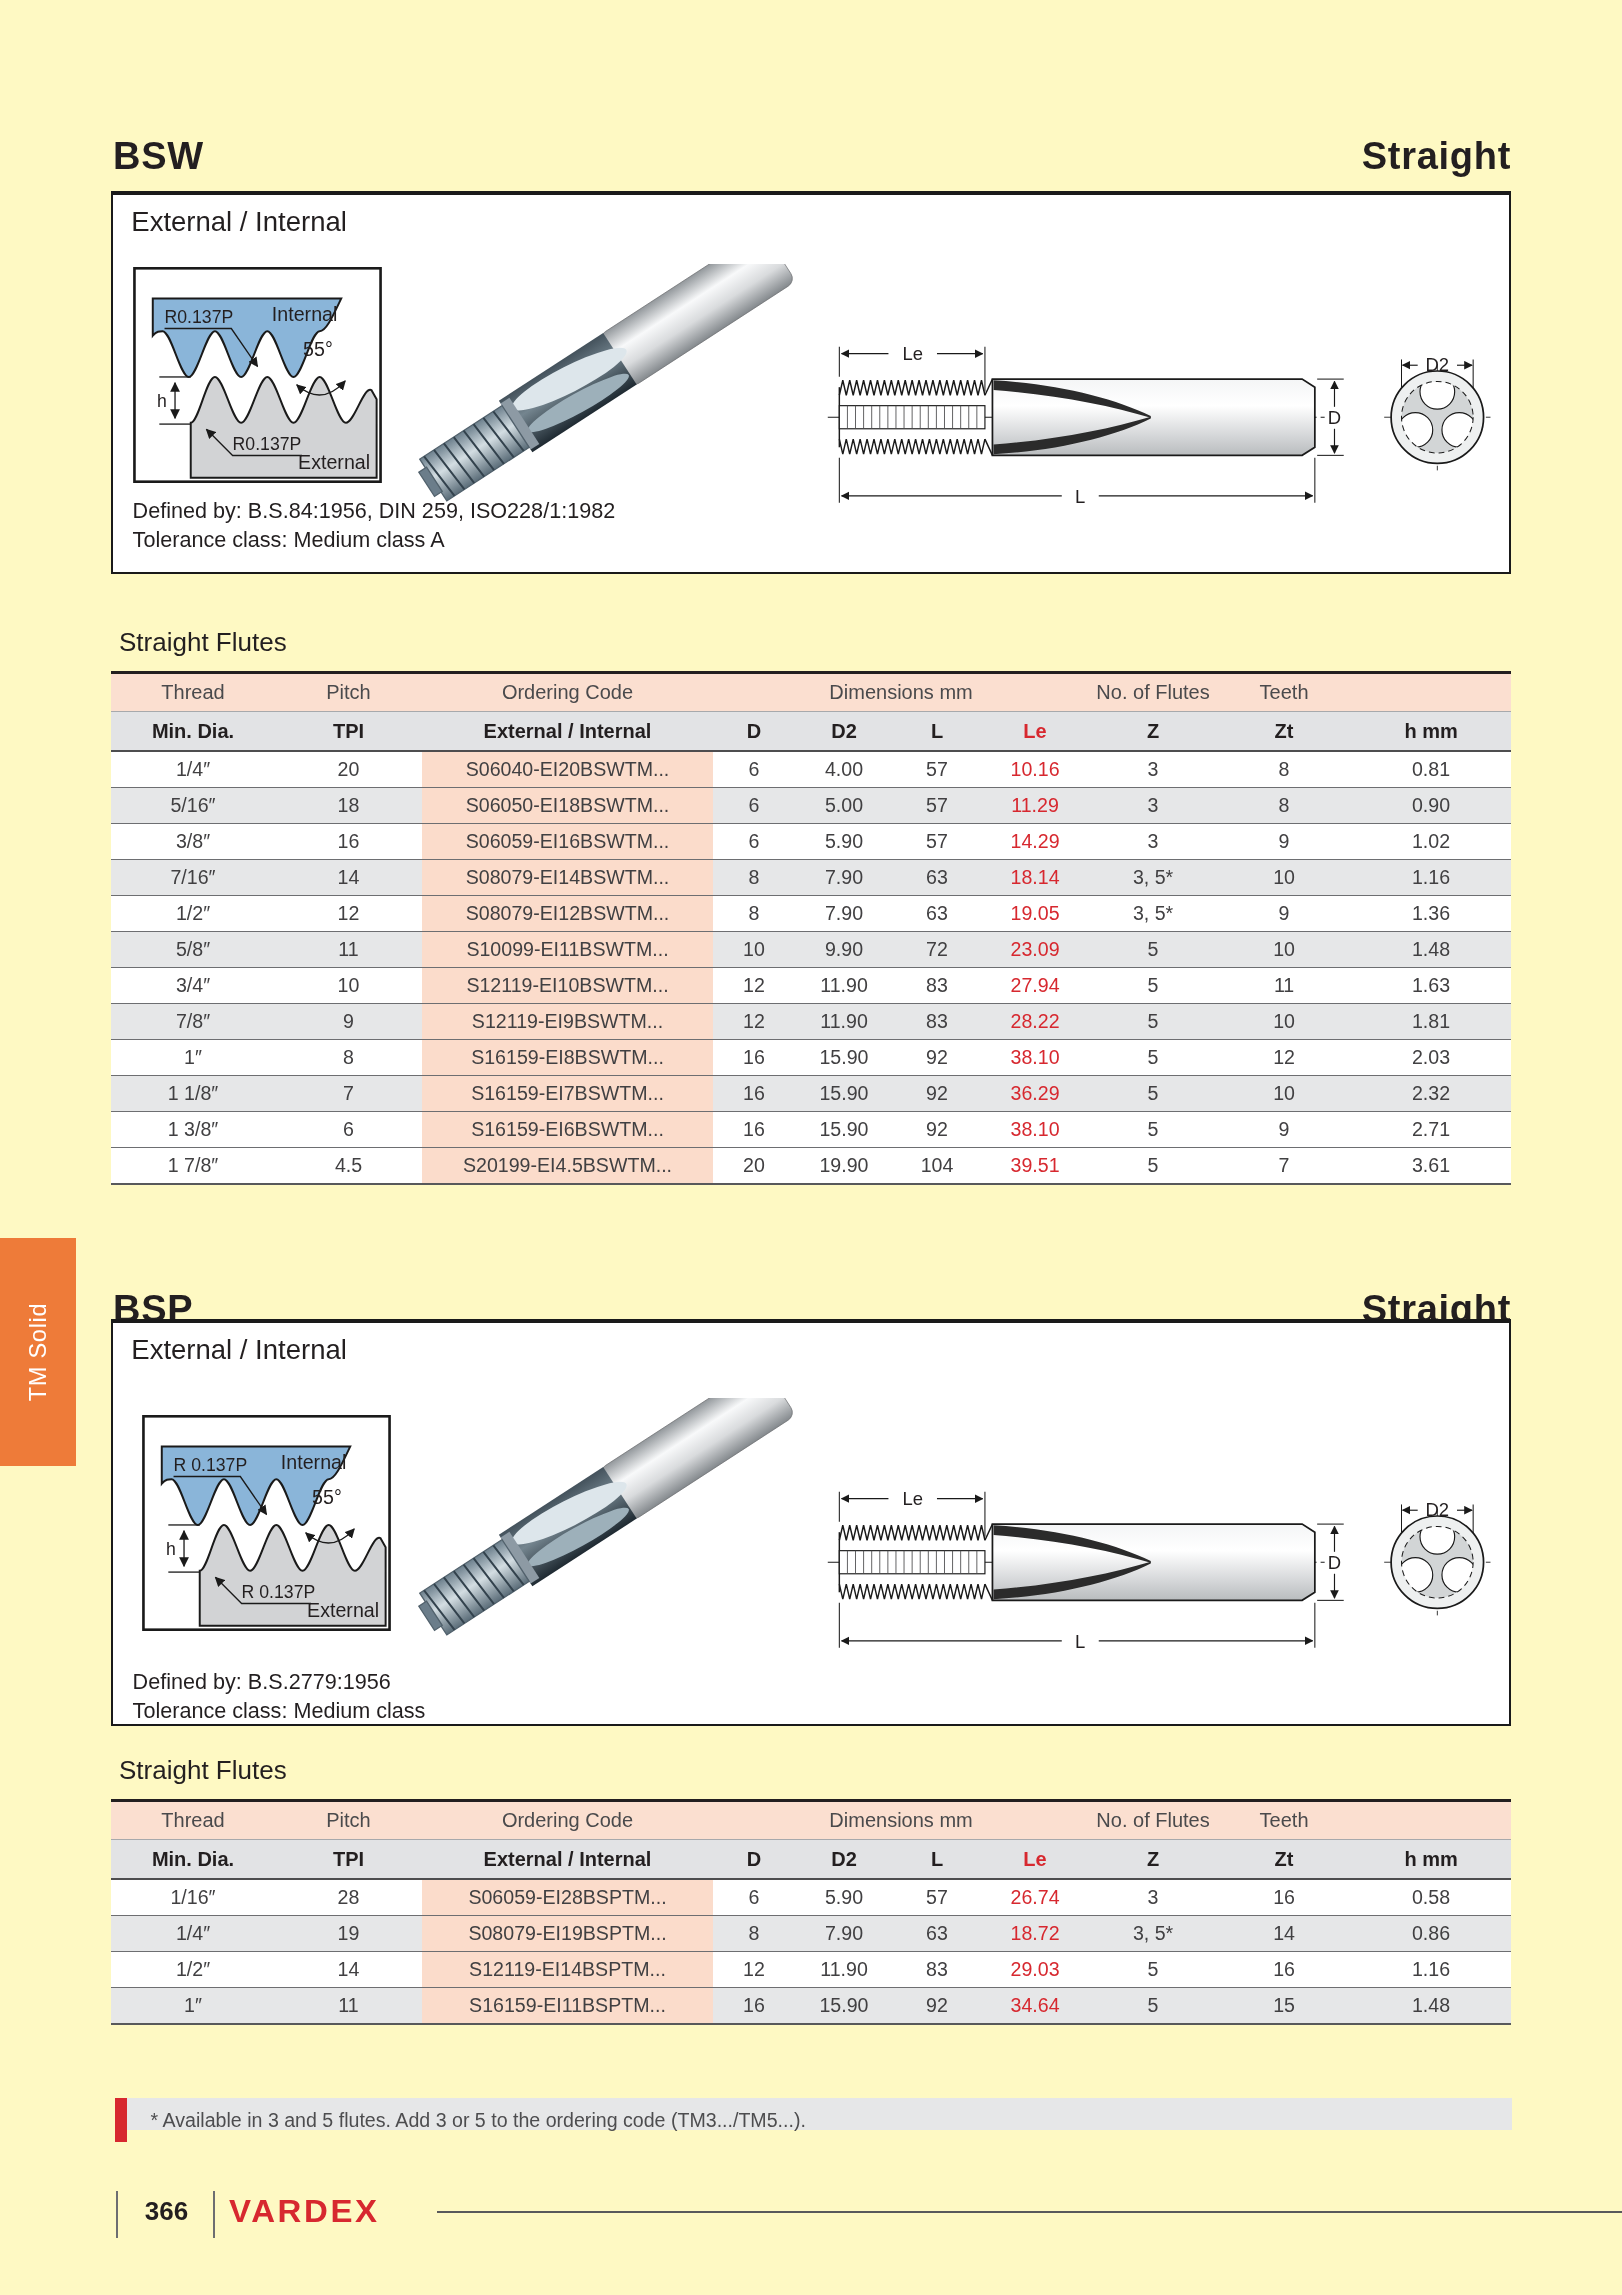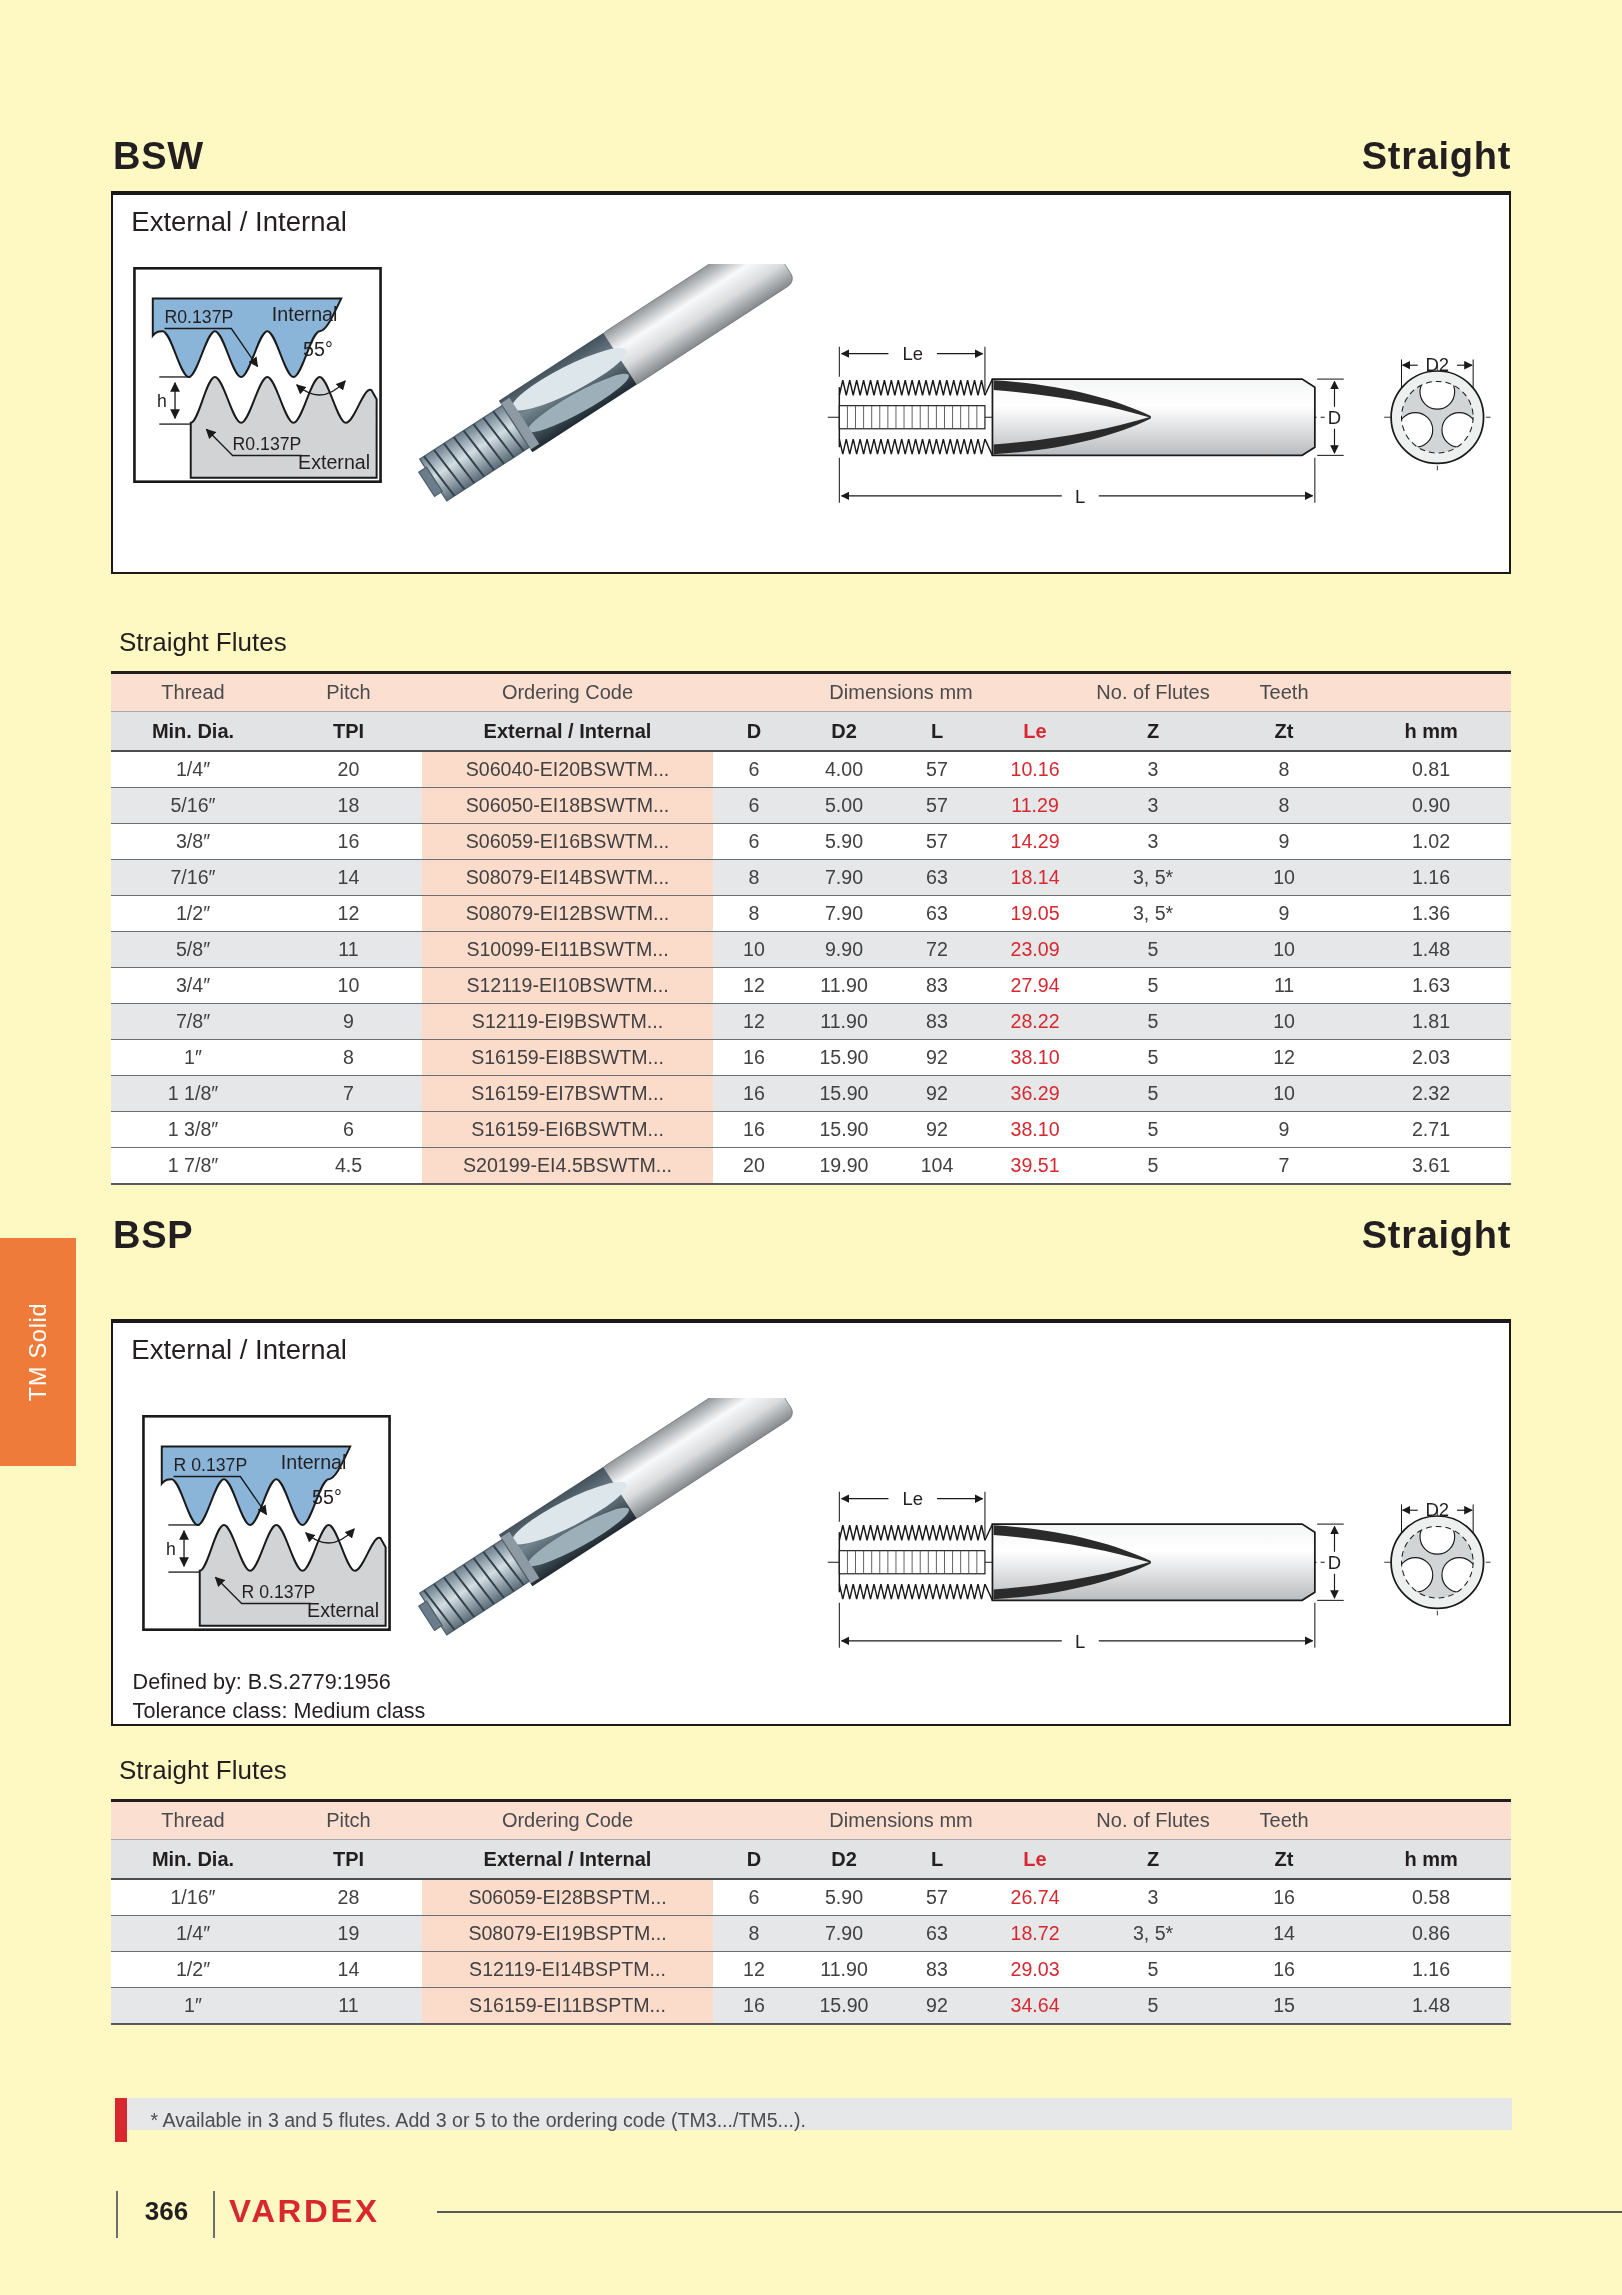--- a/index.html
+++ b/index.html
@@ -111,20 +111,24 @@
       <text x="48" y="86" font-size="27">R0.137P</text>
       <path d="M48 94 H150 L190 152" fill="none" stroke="#1a1a1a" stroke-width="2" marker-end="url(#ar)"></path>
       <text x="312" y="82" font-size="30" text-anchor="end" fill="#33424d">Internal</text>
       <text x="305" y="136" font-size="30" text-anchor="end">55°</text>
       <path d="M250 180 Q 288 214 324 174" fill="none" stroke="#1a1a1a" stroke-width="2" marker-start="url(#ar)" marker-end="url(#ar)"></path>
       <text x="152" y="280" font-size="27">R0.137P</text>
       <path d="M258 288 H152 L112 248" fill="none" stroke="#1a1a1a" stroke-width="2" marker-end="url(#ar)"></path>
       <text x="362" y="308" font-size="30" text-anchor="end" fill="#4a4a4c">External</text>
     </svg>
 
+    <div class="defined" style="top:301px">
+      <div>Defined by: B.S.84:1956, DIN 259, ISO228/1:1982</div>
+      <div>Tolerance class: Medium class A</div>
+    </div>
 
     <svg class="photo-svg" style="left:281px;top:69px" width="432" height="288" viewBox="0 0 660 440">
       <g transform="translate(60,330) rotate(-33)">
         <rect x="330" y="-47" width="300" height="94" rx="14" fill="url(#gShank)" stroke="#6d6e71" stroke-width="1"></rect>
         <rect x="150" y="-47" width="190" height="94" fill="url(#gFlute)"></rect>
         <ellipse cx="258" cy="-16" rx="98" ry="20" fill="#dde6eb" transform="rotate(6 258 -16)"></ellipse>
         <ellipse cx="250" cy="22" rx="88" ry="15" fill="#9db0ba" transform="rotate(4 250 22)"></ellipse>
         <rect x="150" y="-42" width="16" height="84" fill="#8d9aa4"></rect>
         <rect x="0" y="-38" width="150" height="76" fill="url(#gThread)" stroke="#51616c" stroke-width="2"></rect>
         <path d="M8 -38 L14 38 M26 -38 L32 38 M44 -38 L50 38 M62 -38 L68 38 M80 -38 L86 38
@@ -359,21 +363,21 @@
           <td>19.90</td>
           <td>104</td>
           <td class="col-le">39.51</td>
           <td>5</td>
           <td>7</td>
           <td>3.61</td>
         </tr>
       </tbody>
   </table>
 
-  <div class="sec-head" style="top:1214px">
+  <div class="sec-head" style="top:1288px">
     <div class="sec-title">BSP</div>
     <div class="sec-style">Straight</div>
   </div>
 
   <div class="info-box" style="top:1319px;height:407px">
     <div class="box-label">External / Internal</div>
 
     <svg class="profile-svg" style="left:29.4px;top:92px" width="249" height="216" viewBox="0 0 380 330">
       <rect x="2" y="2" width="376" height="326" fill="#fff" stroke="#1a1a1a" stroke-width="4"></rect>
       <path d="M30 48 L318 48 C305 75 295 98 285 98 C272 98 258 168 245 168 C232 168 218 98 205 98

